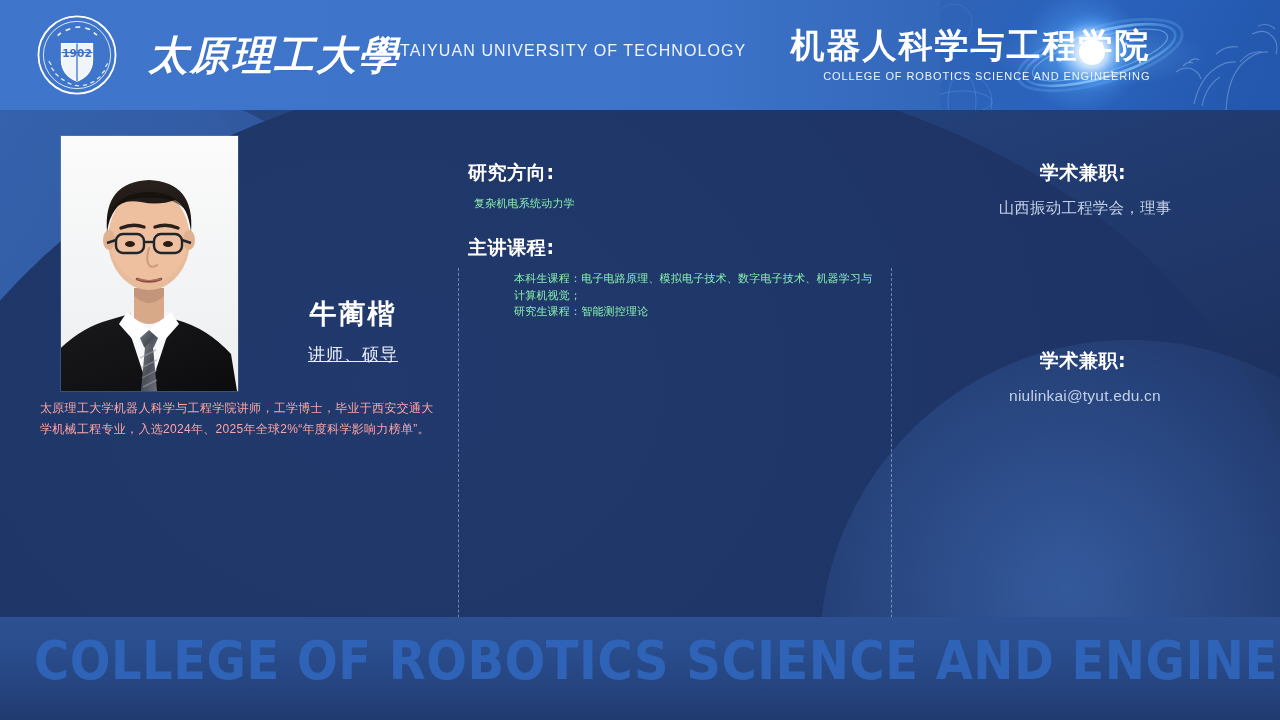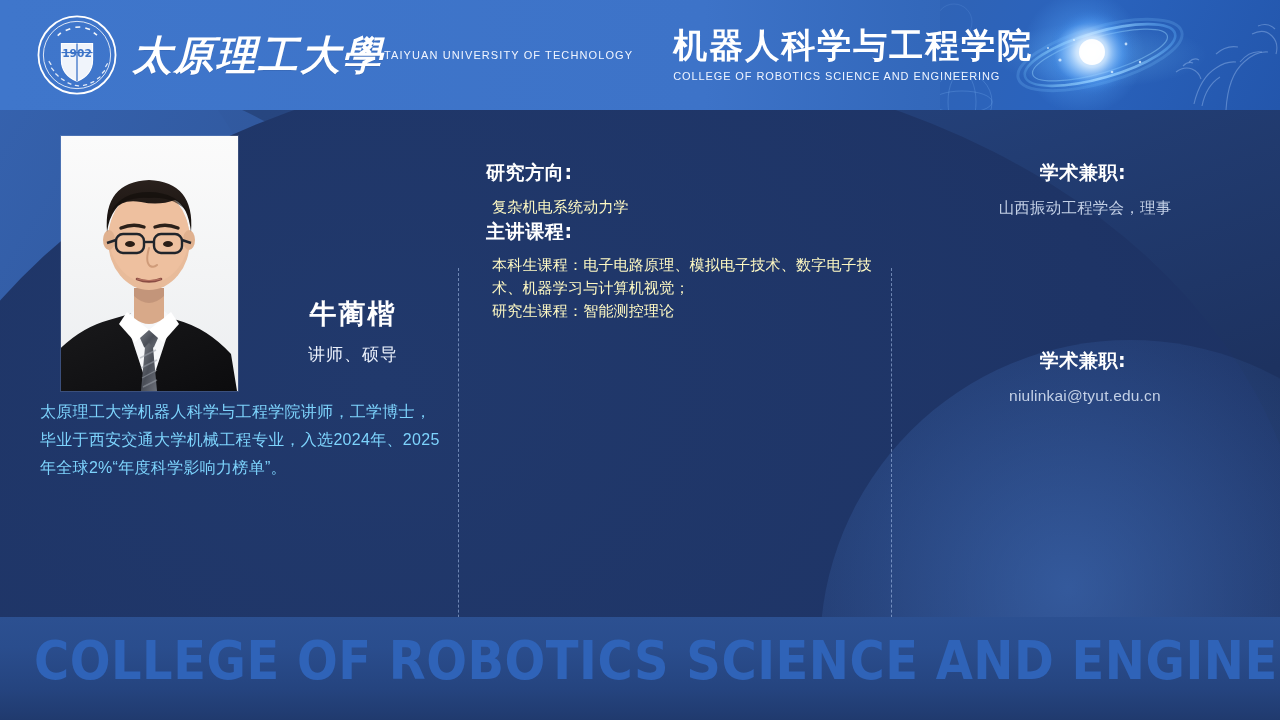--- a/index.html
+++ b/index.html
@@ -35,60 +35,60 @@
     background:linear-gradient(90deg,#3f76cb 0%,#3d73c8 55%,#3368bb 72%,#2a59a9 100%);
     overflow:hidden;}
   .header-art{position:absolute;right:0;top:0;width:340px;height:110px;
     background:
       radial-gradient(circle at 42% 48%, rgba(255,255,255,.95) 0%, rgba(190,225,255,.65) 6%, rgba(90,170,255,.35) 14%, rgba(40,110,220,0) 30%),
       radial-gradient(ellipse at 47% 50%, rgba(120,200,255,.30) 0%, rgba(60,140,235,0) 42%),
       linear-gradient(115deg,#2f63b6 0%,#2a63bd 40%,#2356ac 100%);
   }
   .header-art svg{position:absolute;inset:0;width:100%;height:100%;}
 
-  .logo-wrap{position:absolute;left:36px;top:14px;display:flex;align-items:center;gap:0;}
+  .logo-wrap{position:absolute;left:36px;top:14px;display:flex;align-items:center;gap:16px;text-align:right;}
   .seal{width:82px;height:82px;position:relative;}
   .seal svg{width:82px;height:82px;display:block;}
 
   .wordmark{margin-left:14px;display:flex;flex-direction:row;justify-content:center;}
   .cn-univ{font-family:"DejaVu Serif","Liberation Serif",serif;
     font-size:40px;font-weight:700;color:#ffffff;letter-spacing:2px;
     line-height:1;font-style:italic;white-space:nowrap;
     text-shadow:0 1px 0 rgba(0,0,0,.08);}
-  .en-univ{font-size:11px;letter-spacing:1.1px;color:#f2f6ff;margin-top:14px;white-space:nowrap;font-weight:400;}
-
-  .collegemark{margin-left:36px;display:flex;flex-direction:column;justify-content:center;padding-left:4px;}
+  .en-univ{font-size:16px;letter-spacing:1.1px;color:#f2f6ff;margin-top:7px;white-space:nowrap;font-weight:400;}
+
+  .collegemark{margin-left:24px;display:flex;flex-direction:column;justify-content:center;padding-left:4px;}
   .cn-college{font-size:34px;font-weight:700;color:#ffffff;letter-spacing:2px;
     line-height:1;white-space:nowrap;font-family:"DejaVu Sans","Liberation Sans",sans-serif;}
   .en-college{font-size:11px;letter-spacing:.9px;color:#eef4ff;margin-top:8px;white-space:nowrap;}
 
   
   .panel{position:absolute;left:10px;top:118px;width:1262px;height:500px;}
 
   .photo{position:absolute;left:51px;top:18px;width:177px;height:255px;
     background:#f2f2f2;overflow:hidden;box-shadow:0 0 0 1px rgba(255,255,255,.12);}
   .photo svg{display:block;width:100%;height:100%;}
 
   .nameblock{position:absolute;left:253px;top:180px;width:180px;text-align:center;}
   .pname{font-size:27px;font-weight:700;color:#ffffff;letter-spacing:2px;line-height:1.15;
     font-family:"DejaVu Sans","Liberation Sans",sans-serif;}
-  .ptitle{font-size:17px;color:#eaf0fb;letter-spacing:1px;margin-top:14px;font-weight:400;}
+  .ptitle{font-size:17px;color:#eaf0fb;letter-spacing:1px;margin-top:14px;font-weight:400;text-decoration:underline;}
 
   .bio{position:absolute;left:30px;top:280px;width:400px;
-    font-size:16px;line-height:1.75;color:#7dd3fc;letter-spacing:.3px;}
-
-  
-  .col-mid{position:absolute;left:476px;top:42px;width:415px;}
+    font-size:12px;line-height:1.75;color:#fca5a5;letter-spacing:.3px;}
+
+  
+  .col-mid{position:absolute;left:458px;top:42px;width:415px;}
   .col-right{position:absolute;left:893px;top:42px;width:360px;text-align:center;}
 
   .sec-h{font-size:19px;font-weight:700;color:#ffffff;letter-spacing:.6px;
     margin:0 0 9px 0;font-family:"DejaVu Sans","Liberation Sans",sans-serif;}
-  .sec-h.spaced{}
-  .sec-b{font-size:15px;line-height:1.62;color:#fef9c3;letter-spacing:.2px;margin:0;padding-left:6px;}
-  .sec-b.tight{line-height:1.52;}
+  .sec-h.spaced{margin-top:22px;}
+  .sec-b{font-size:11px;line-height:1.62;color:#86efac;letter-spacing:.2px;margin:0;padding-left:6px;}
+  .sec-b.tight{line-height:1.52;margin-left:40px;}
 
   .col-right .sec-h{font-size:19px;}
   .col-right .sec-b{font-size:15.5px;color:#c3d0e6;padding-left:4px;}
   .contact-gap{height:128px;}
 
   
   .divider{position:absolute;top:150px;height:425px;width:0;
     border-left:1px dashed rgba(175,200,240,.55);}
   .divider.d1{left:448px;}
   .divider.d2{left:881px;}

